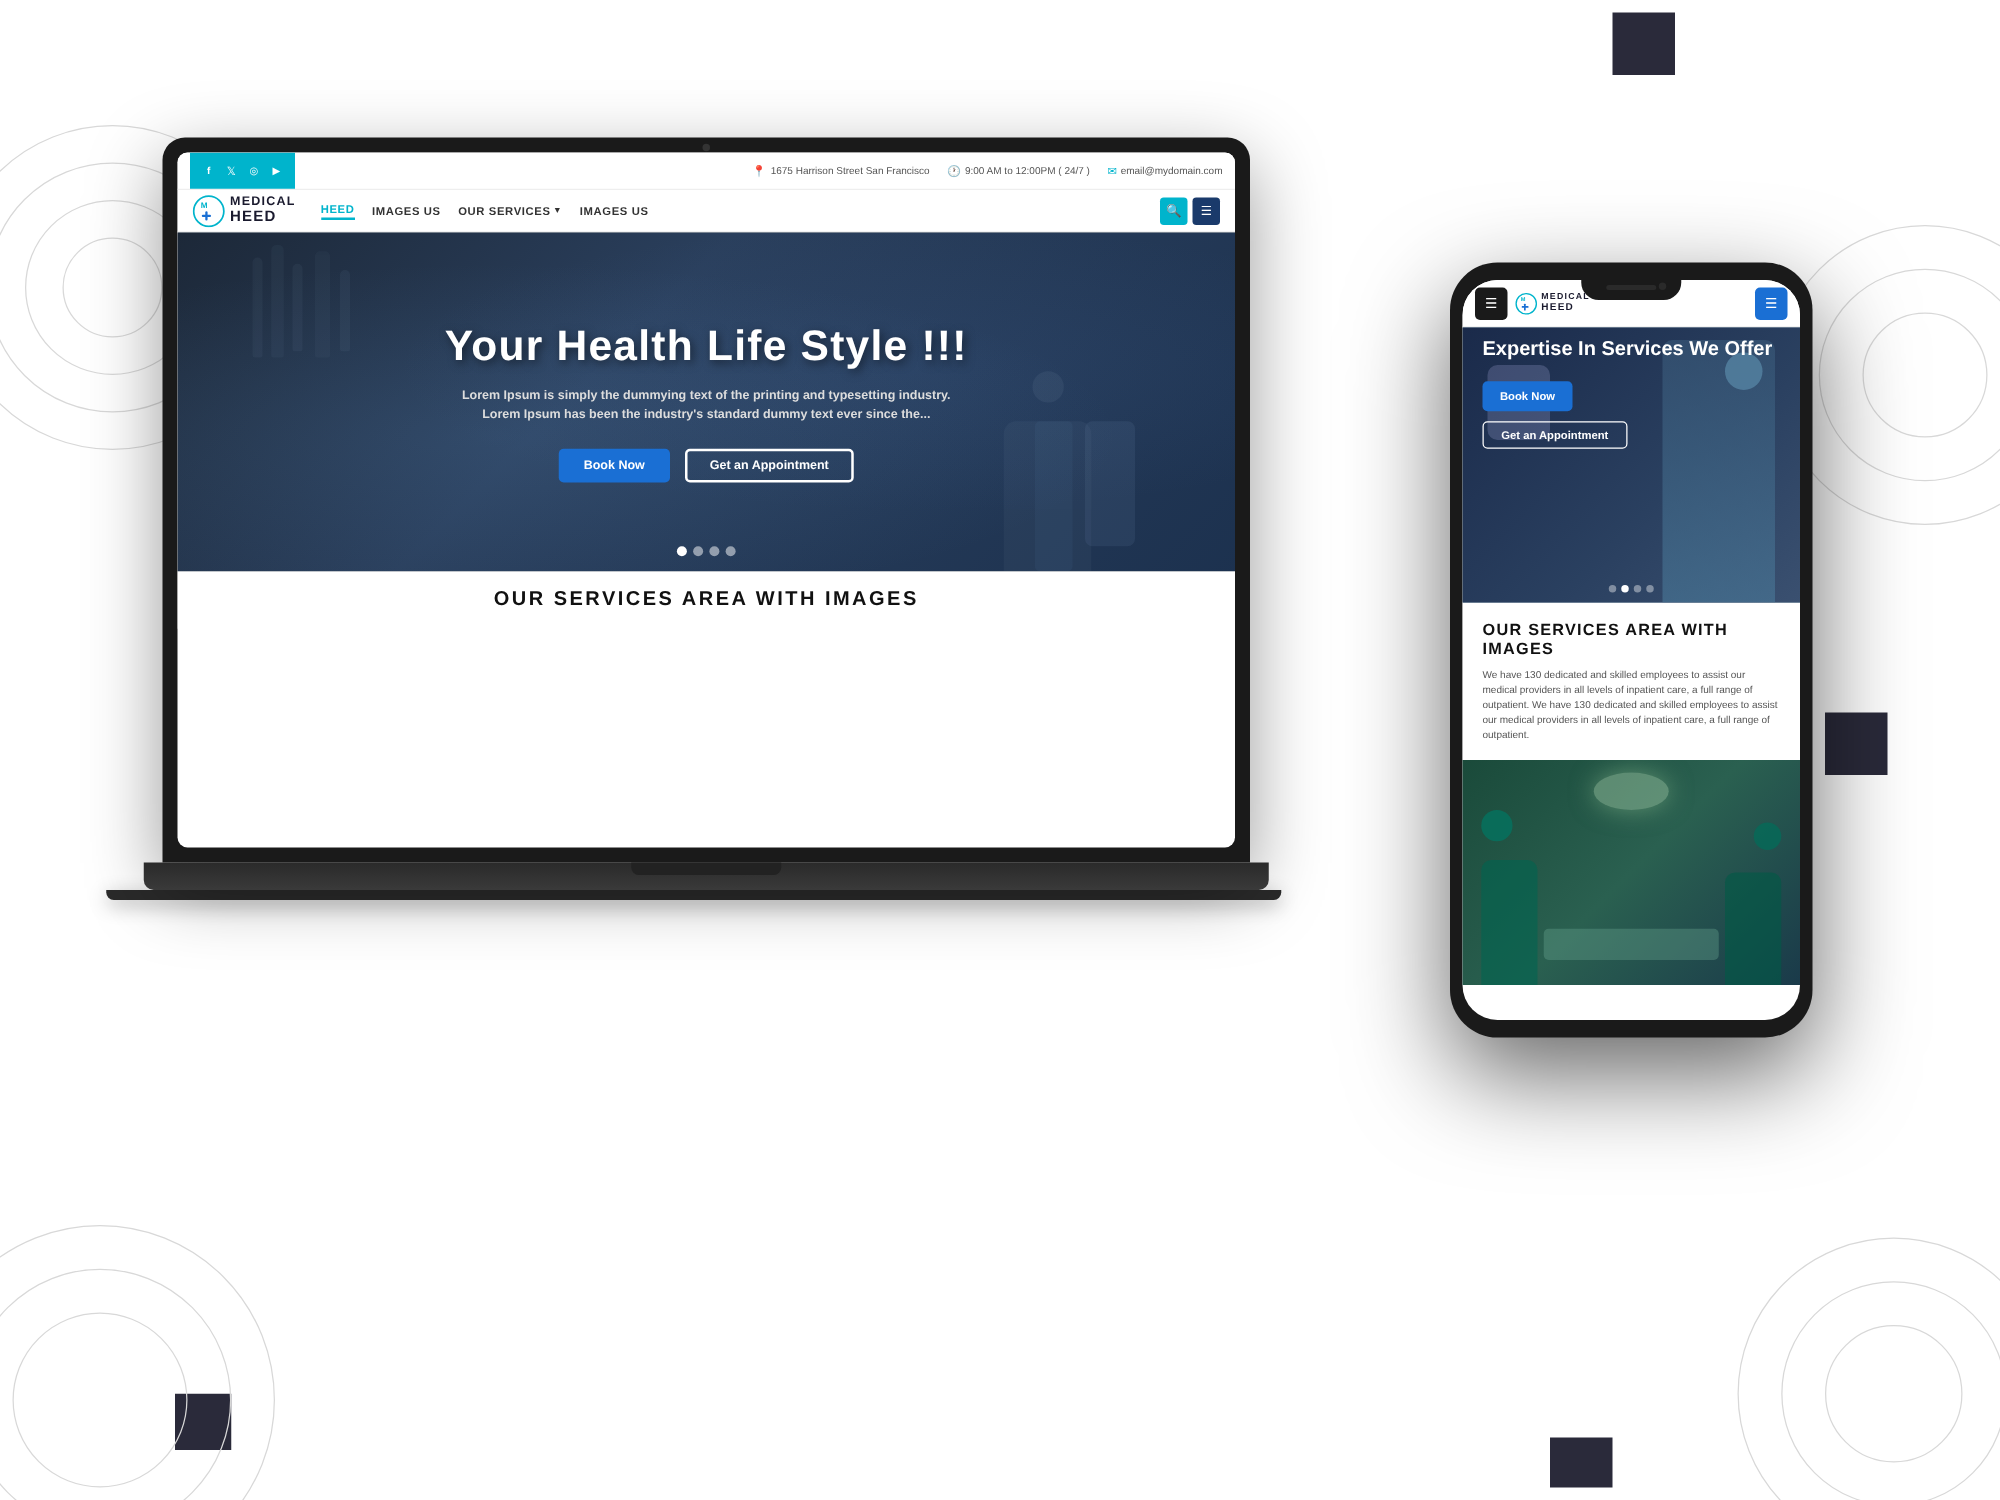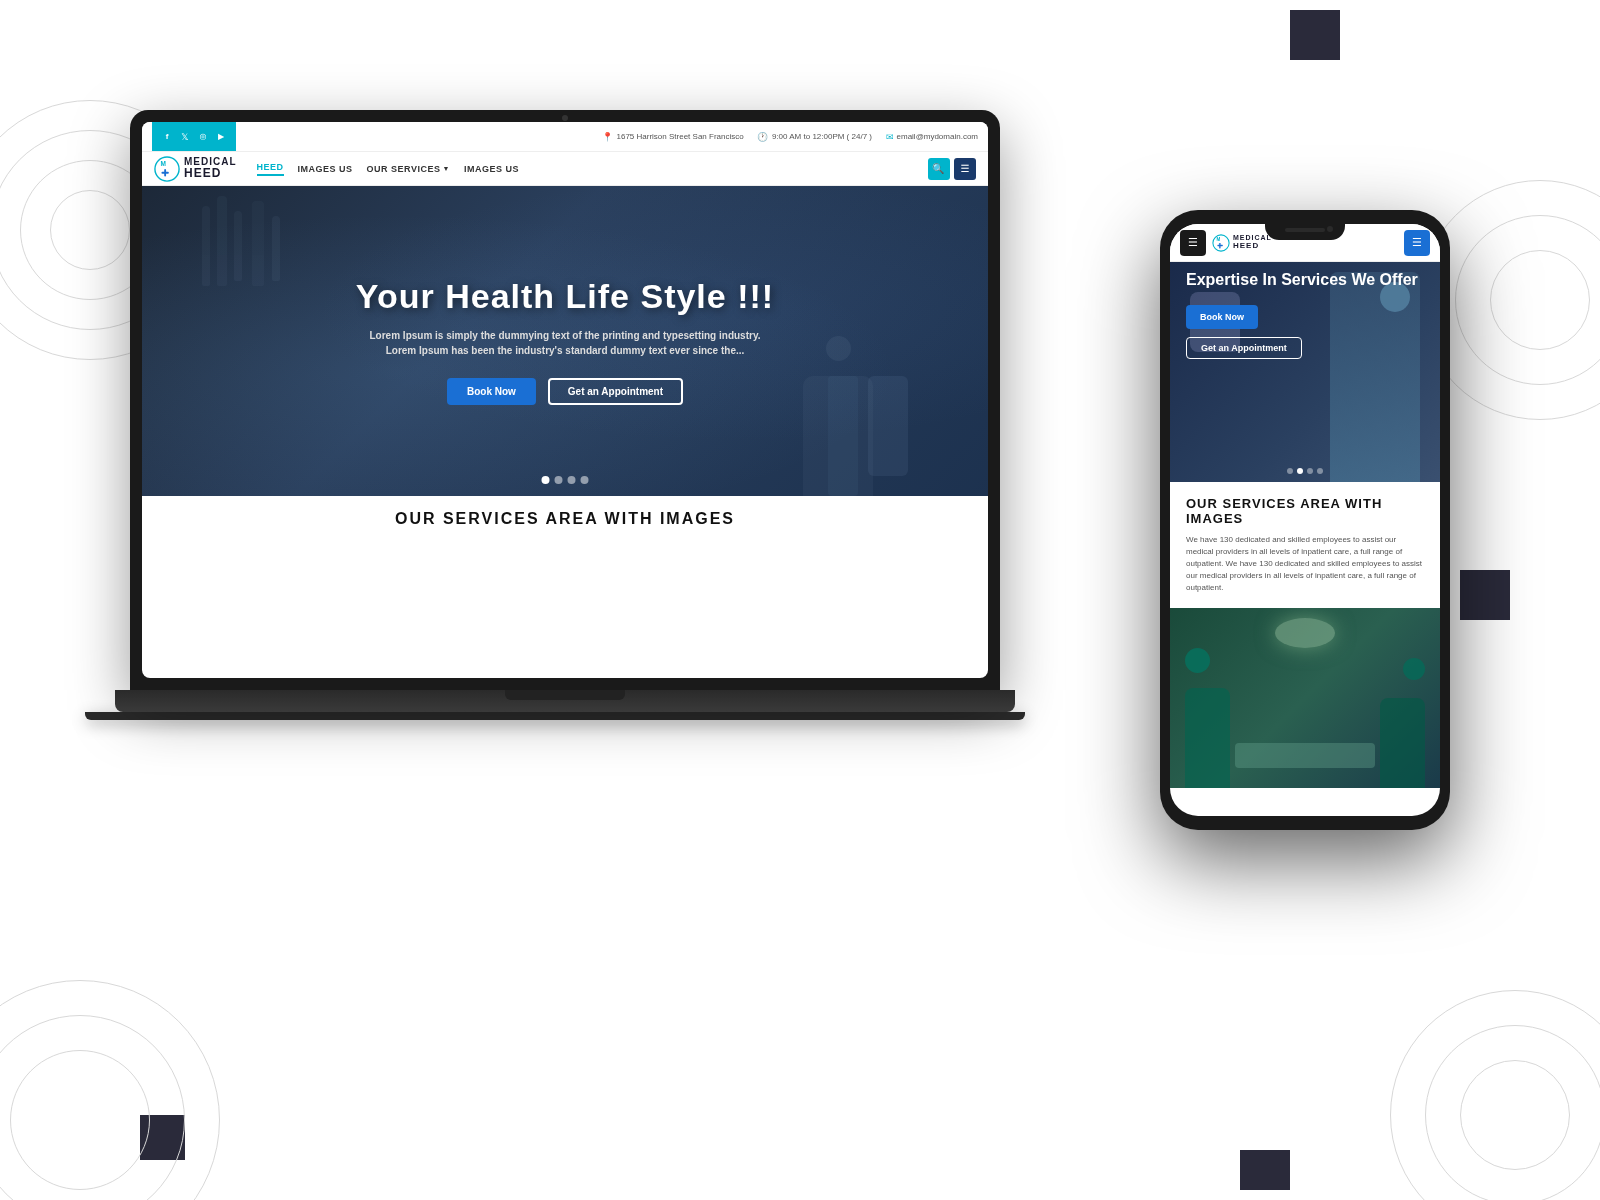--- a/index.html
+++ b/index.html
@@ -230,21 +230,21 @@
       font-size: 10px;
       cursor: pointer;
     }
 
     .ls-btn-search { background: #00b4cc; color: white; }
     .ls-btn-menu { background: #1a3a6b; color: white; }
 
     
     .ls-hero {
       position: relative;
-      height: 310px;
+      height: 271px;
       background: #2a3a4a;
       overflow: hidden;
     }
 
     .ls-hero-bg {
       position: absolute;
       top: 0; left: 0; right: 0; bottom: 0;
       background: linear-gradient(135deg, #1a2535 0%, #2a4060 40%, #1a3050 100%);
       opacity: 0.85;
     }

